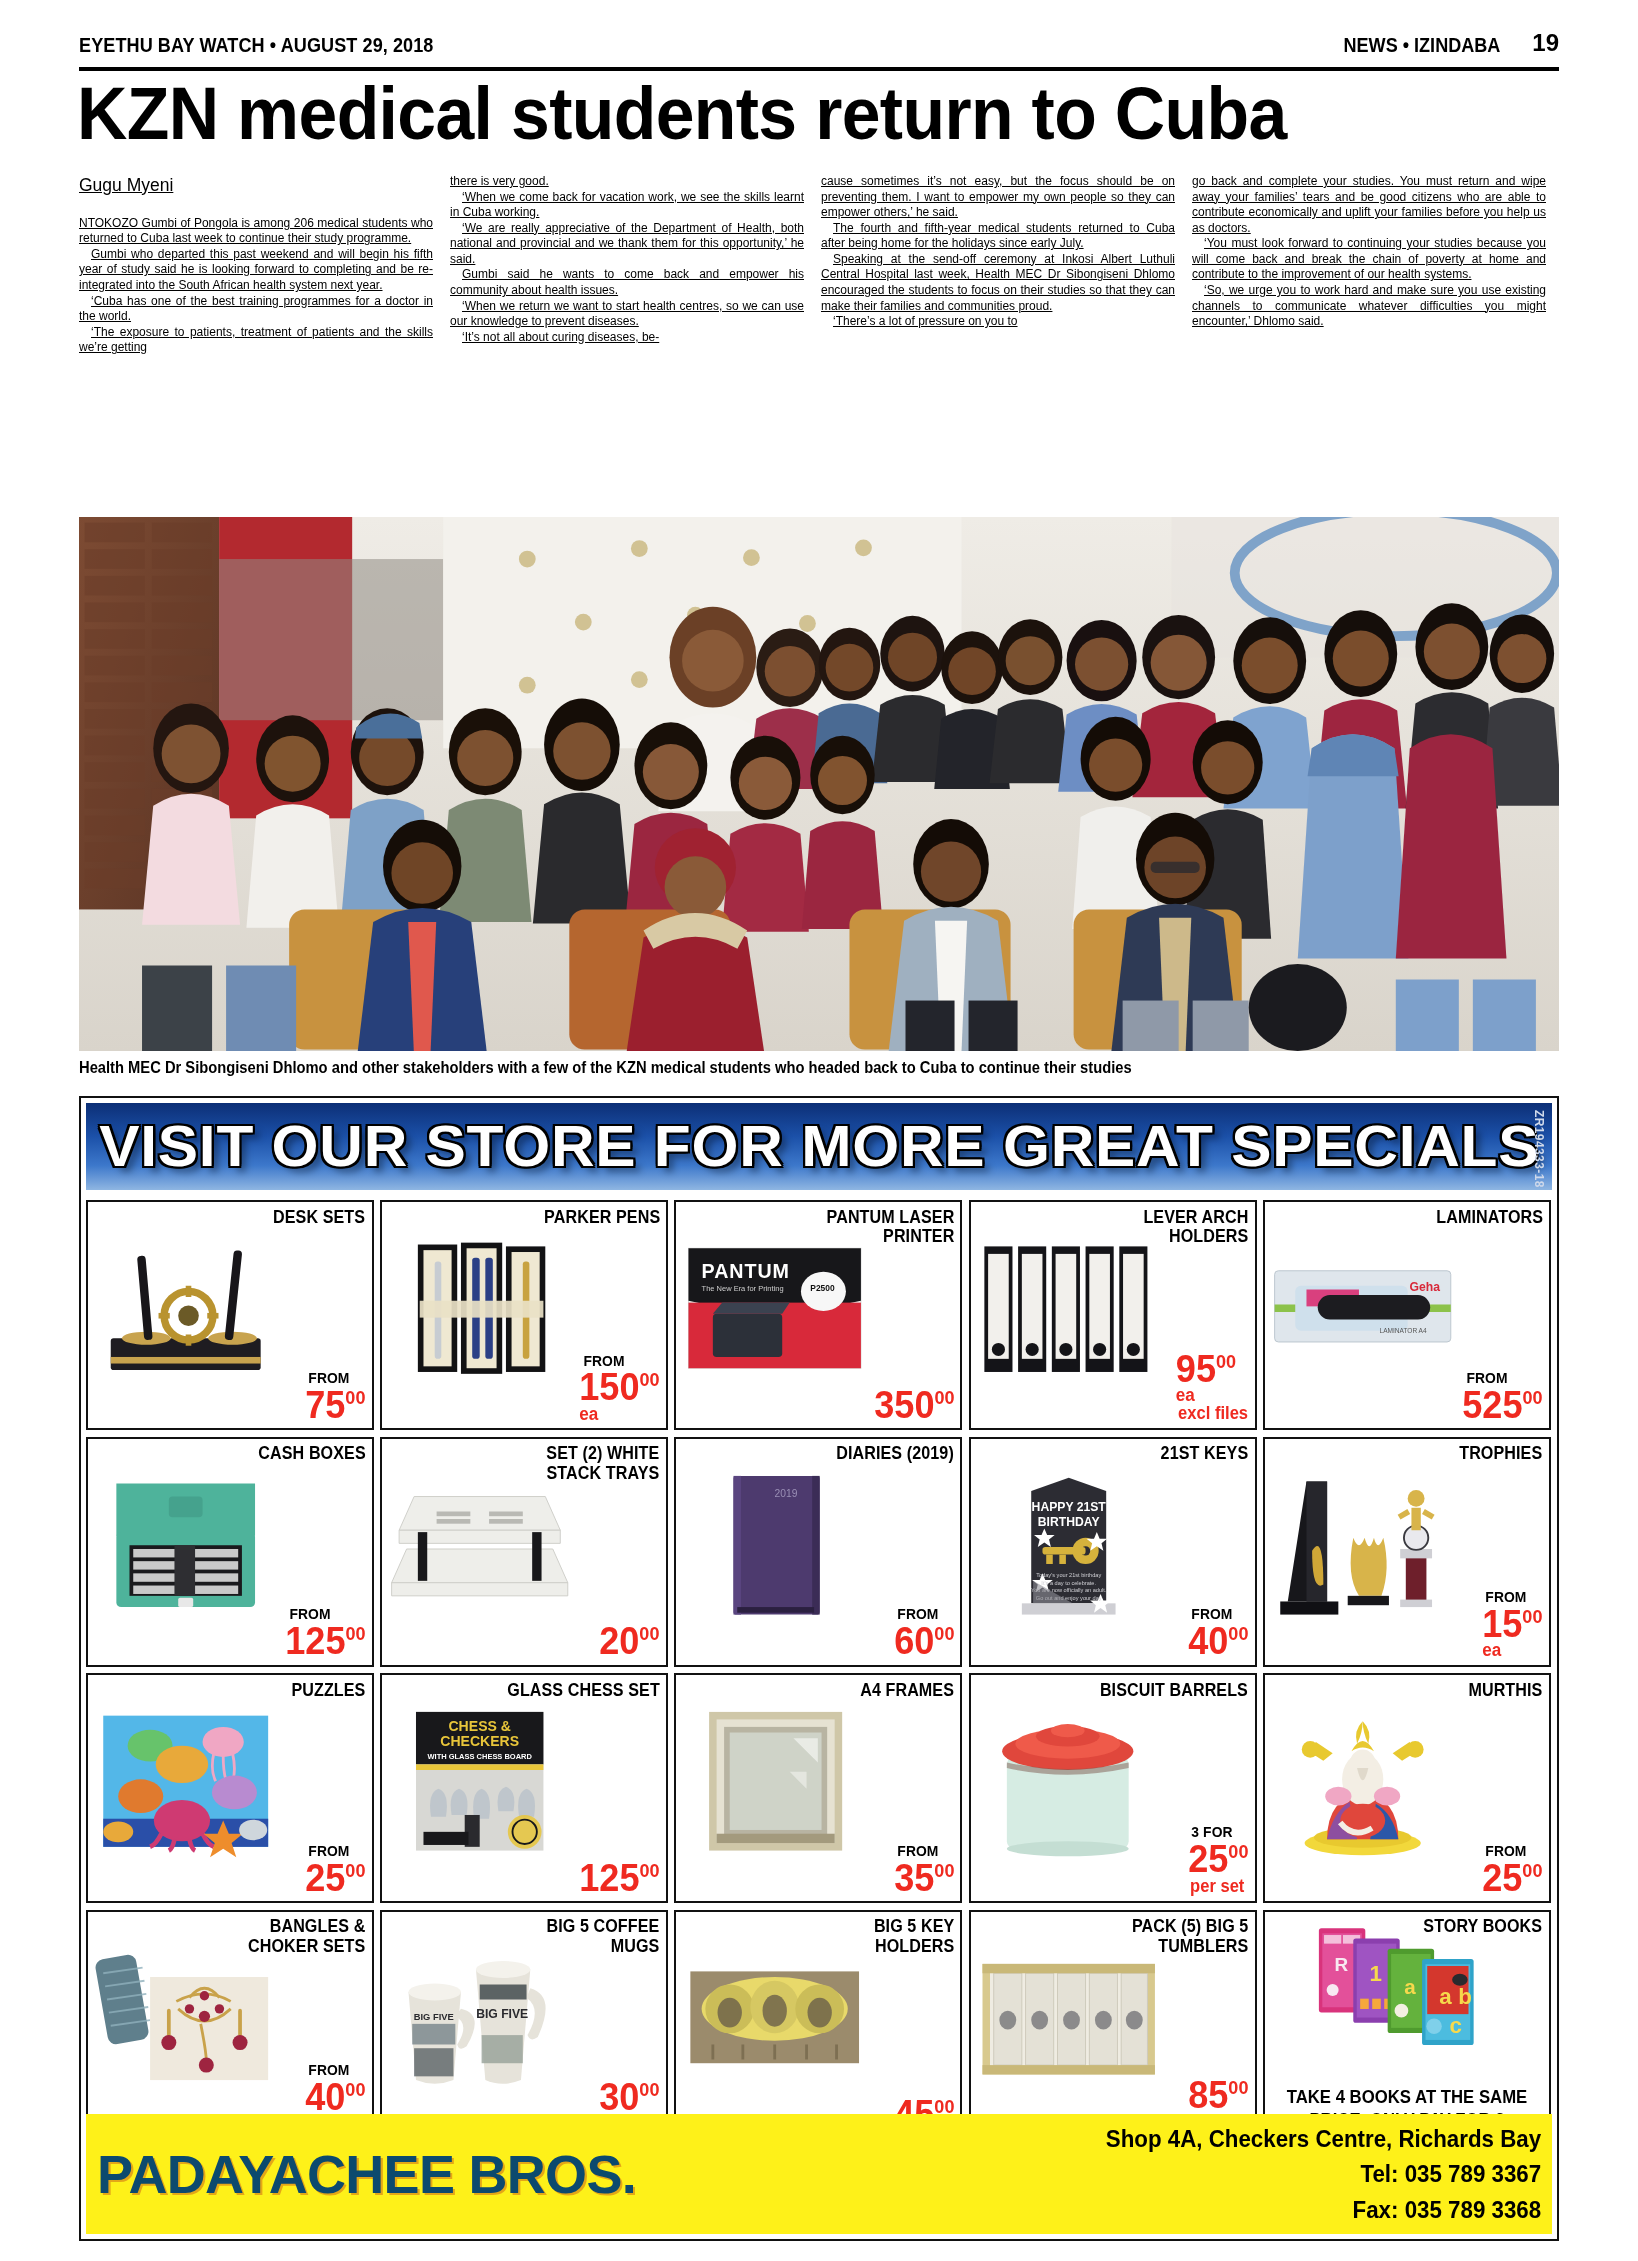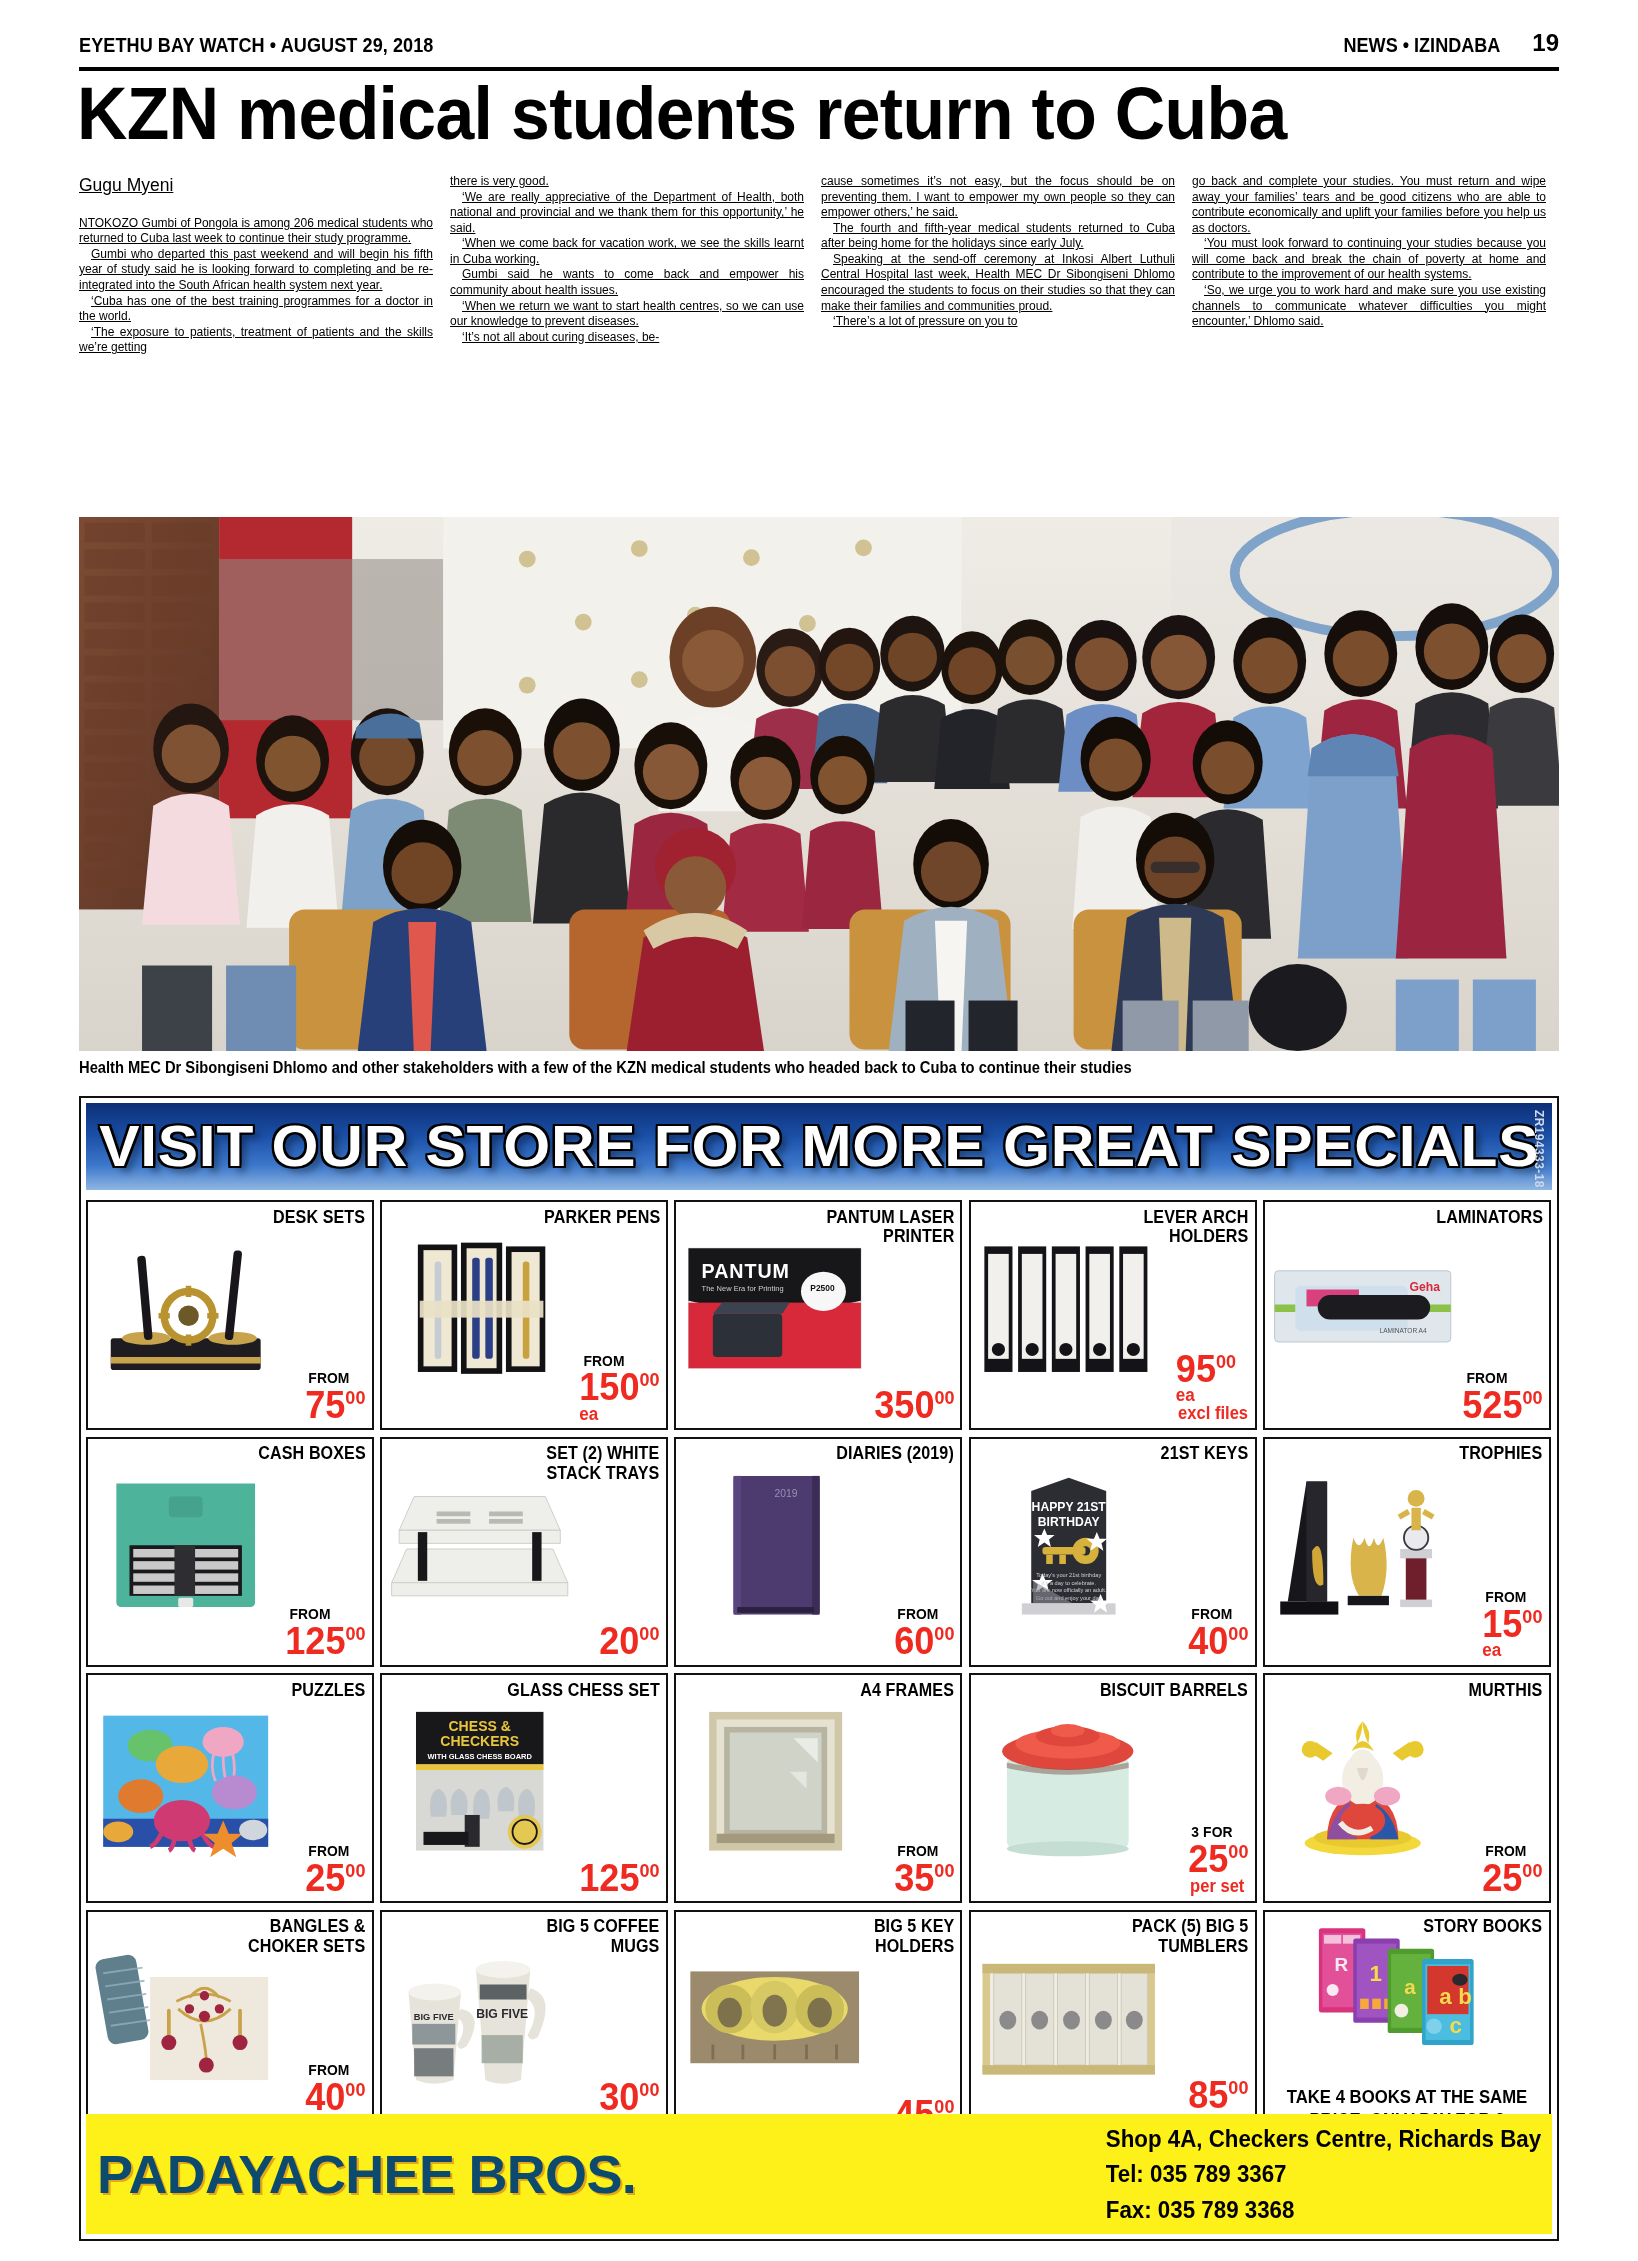--- a/index.html
+++ b/index.html
@@ -80,21 +80,21 @@
               font-size:18px;font-weight:bold;line-height:1.25;
               transform:scaleX(.93);}
   .cell.promo .cell-img{left:10%;top:11.2px;width:80%;height:57%;}
 
   
   .ad-footer{position:absolute;left:4.9px;right:4.9px;bottom:4.9px;height:120px;background:#FEF119;
              display:flex;align-items:center;justify-content:space-between;padding:0 11.2px;box-sizing:border-box;}
   .brand{font-size:54px;font-weight:bold;color:#0c4a6e;letter-spacing:-0.7px;line-height:1;
          transform:scaleX(1.0);white-space:nowrap;
          text-shadow:2.1px 2.1px 0 rgba(180,30,20,.35);}
-  .contact{text-align:left;font-weight:bold;line-height:1.48;}
+  .contact{text-align:right;font-weight:bold;line-height:1.48;}
   .contact div{font-size:24px;transform:scaleX(.93);transform-origin:right center;white-space:nowrap;}
 </style>
 </head>
 <body>
 
 <div class="page">
 
   <div class="masthead">
     <div class="mh-left">EYETHU BAY WATCH • AUGUST 29, 2018</div>
     <div class="mh-right">
@@ -109,22 +109,22 @@
   <div class="cols">
     <div class="col">
       <div class="byline">Gugu Myeni</div>
       <p>NTOKOZO Gumbi of Pongola is among 206 medical students who returned to Cuba last week to continue their study programme.</p>
       <p class="ind">Gumbi who departed this past weekend and will begin his fifth year of study said he is looking forward to completing and be re-integrated into the South African health system next year.</p>
       <p class="ind">‘Cuba has one of the best training programmes for a doctor in the world.</p>
       <p class="ind">‘The exposure to patients, treatment of patients and the skills we’re getting</p>
     </div>
     <div class="col">
       <p>there is very good.</p>
+      <p class="ind">‘When we come back for vacation work, we see the skills learnt in Cuba working.</p>
       <p class="ind">‘We are really appreciative of the Department of Health, both national and provincial and we thank them for this opportunity,’ he said.</p>
-      <p class="ind">‘When we come back for vacation work, we see the skills learnt in Cuba working.</p>
       <p class="ind">Gumbi said he wants to come back and empower his community about health issues.</p>
       <p class="ind">‘When we return we want to start health centres, so we can use our knowledge to prevent diseases.</p>
       <p class="ind">‘It’s not all about curing diseases, be-</p>
     </div>
     <div class="col">
       <p>cause sometimes it’s not easy, but the focus should be on preventing them. I want to empower my own people so they can empower others,’ he said.</p>
       <p class="ind">The fourth and fifth-year medical students returned to Cuba after being home for the holidays since early July.</p>
       <p class="ind">Speaking at the send-off ceremony at Inkosi Albert Luthuli Central Hospital last week, Health MEC Dr Sibongiseni Dhlomo encouraged the students to focus on their studies so that they can make their families and communities proud.</p>
       <p class="ind">‘There’s a lot of pressure on you to</p>
     </div>

